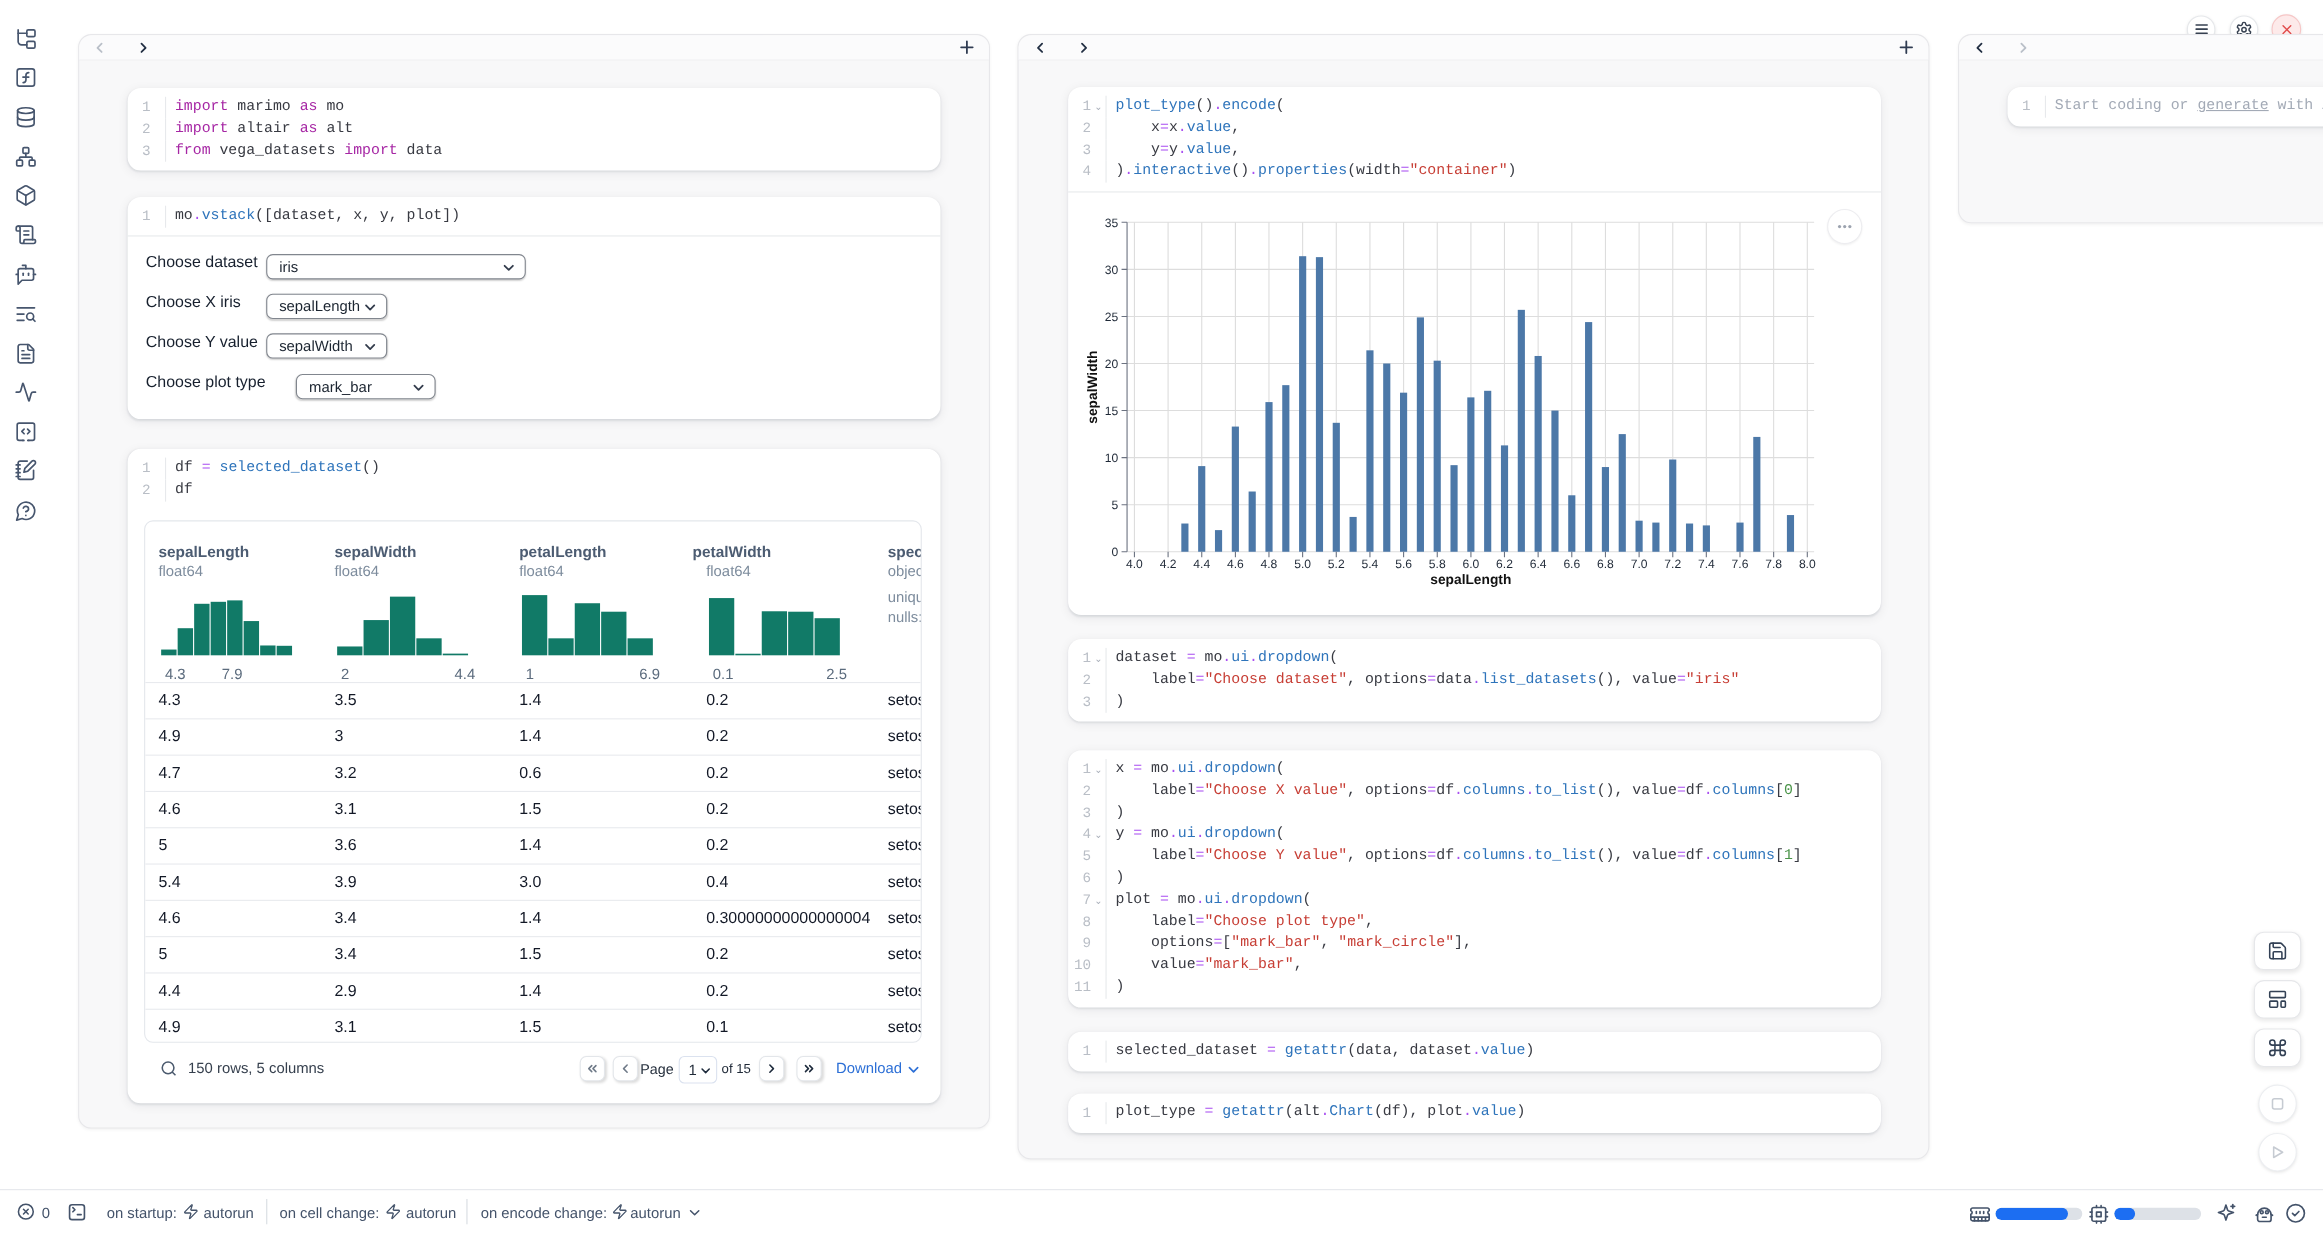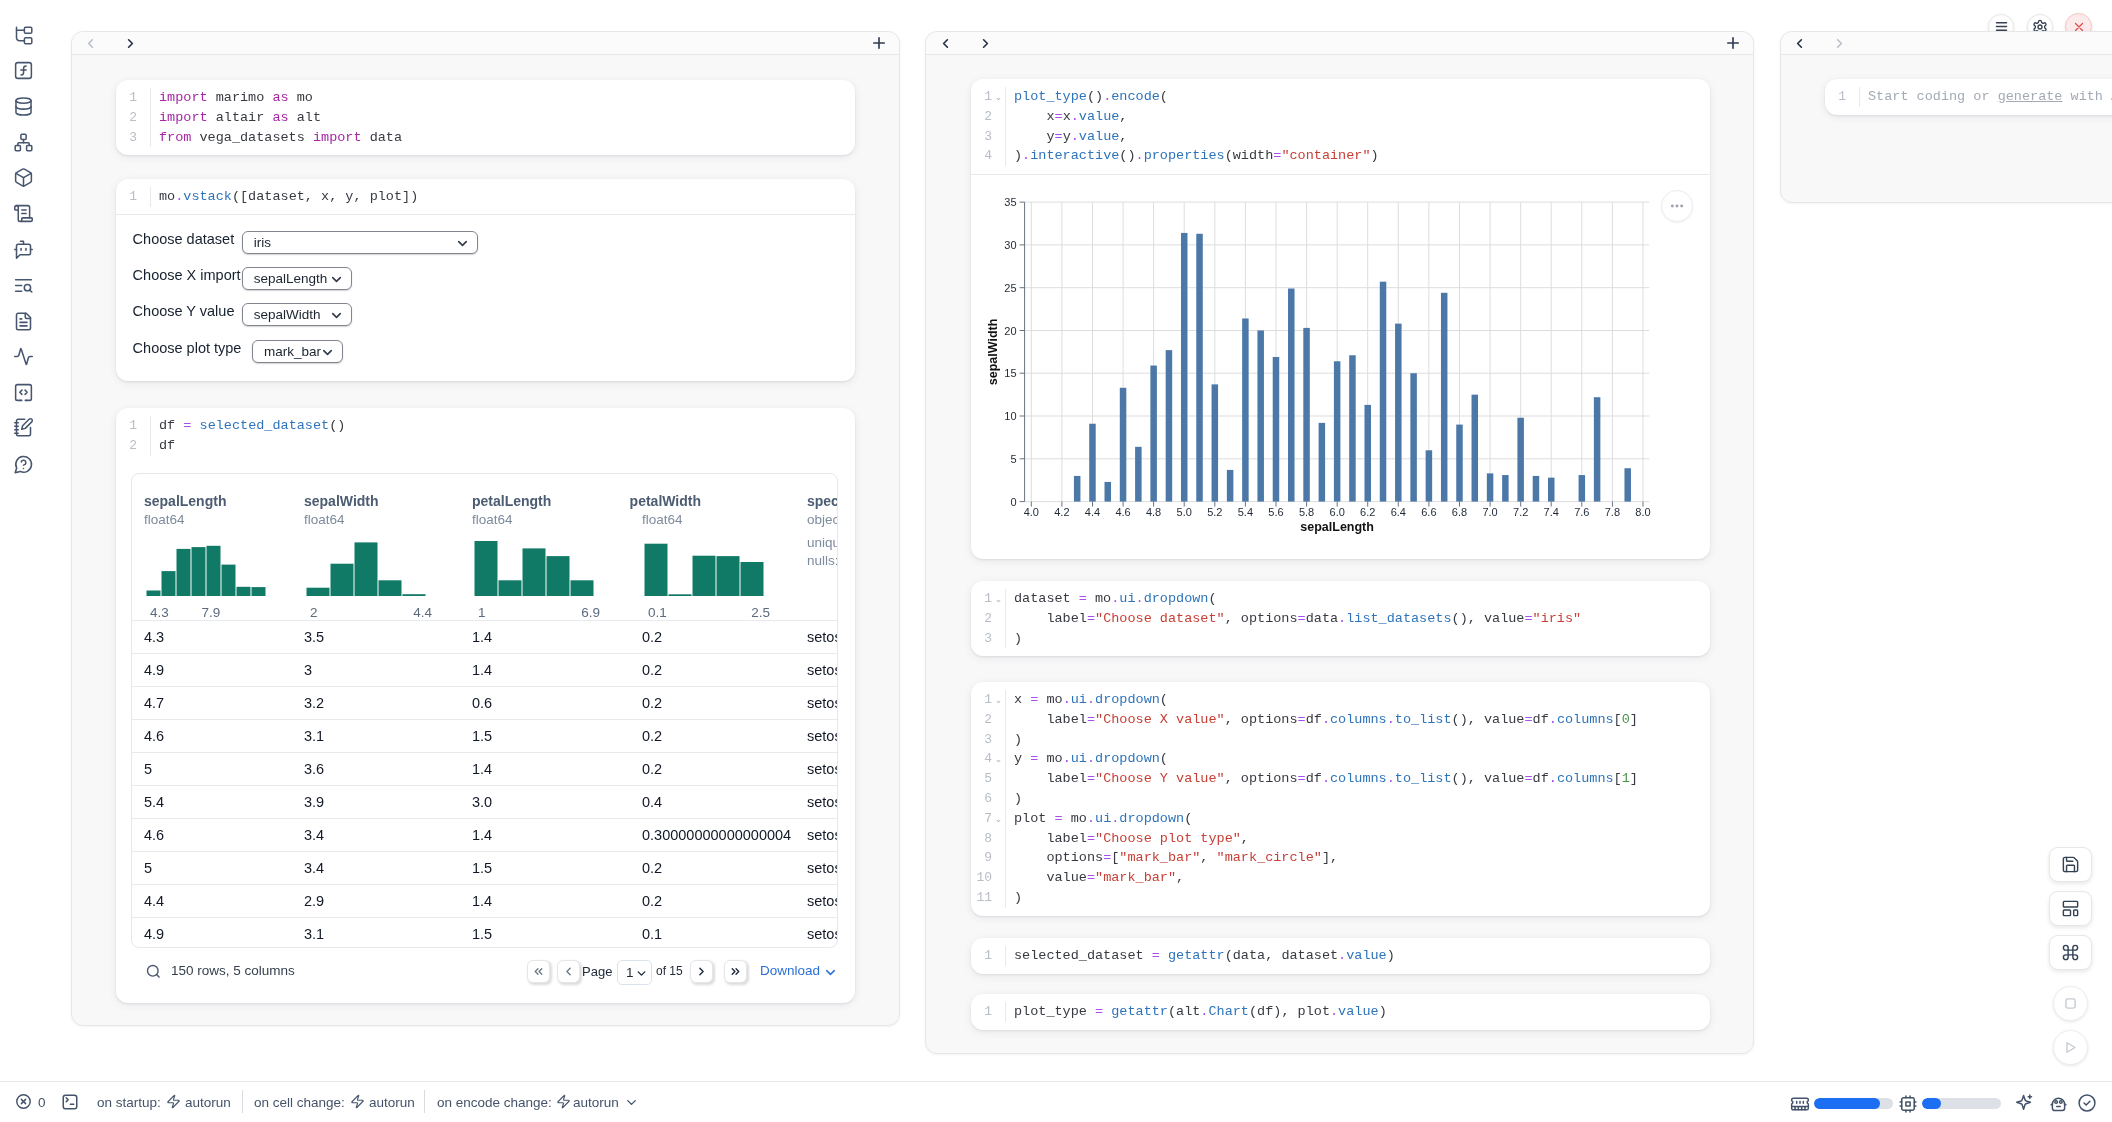--- a/index.html
+++ b/index.html
@@ -180,30 +180,30 @@
         <span class="ln">1</span>
         <span class="fd"></span>
         <span class="cd">mo<span class="o">.</span><span class="b">vstack</span>([dataset, x, y, plot])</span>
       </div>
     </div>
     <div style="border-top:1px solid #e7e9ec;position:relative;height:165px">
       <div class="orow" style="left:16.6px;top:16.0px">Choose dataset</div>
       <div class="sel" style="left:125.8px;top:16.0px;width:236.5px">iris<svg width="15" height="15" viewBox="0 0 24 24" fill="none" stroke="#333c4c" stroke-width="2.6" stroke-linecap="round" stroke-linejoin="round">
           <path d="m6 9 6 6 6-6"></path>
         </svg></div>
-      <div class="orow" style="left:16.6px;top:52.3px">Choose X import</div>
+      <div class="orow" style="left:16.6px;top:52.3px">Choose X iris</div>
       <div class="sel" style="left:125.8px;top:52.3px;width:110.6px">sepalLength<svg width="15" height="15" viewBox="0 0 24 24" fill="none" stroke="#333c4c" stroke-width="2.6" stroke-linecap="round" stroke-linejoin="round">
           <path d="m6 9 6 6 6-6"></path>
         </svg></div>
       <div class="orow" style="left:16.6px;top:88.6px">Choose Y value</div>
       <div class="sel" style="left:125.8px;top:88.6px;width:110.6px">sepalWidth<svg width="15" height="15" viewBox="0 0 24 24" fill="none" stroke="#333c4c" stroke-width="2.6" stroke-linecap="round" stroke-linejoin="round">
           <path d="m6 9 6 6 6-6"></path>
         </svg></div>
       <div class="orow" style="left:16.6px;top:124.9px">Choose plot type</div>
-      <div class="sel" style="left:136px;top:124.9px;width:91px">mark_bar<svg width="15" height="15" viewBox="0 0 24 24" fill="none" stroke="#333c4c" stroke-width="2.6" stroke-linecap="round" stroke-linejoin="round">
+      <div class="sel" style="left:153px;top:124.9px;width:127px">mark_bar<svg width="15" height="15" viewBox="0 0 24 24" fill="none" stroke="#333c4c" stroke-width="2.6" stroke-linecap="round" stroke-linejoin="round">
           <path d="m6 9 6 6 6-6"></path>
         </svg></div>
     </div>
   </div>
 <div class="cell" style="left:116px;top:408px;width:739px;height:595px">
     <div class="codewrap">
       <div class="cl">
         <span class="ln">1</span>
         <span class="fd"></span>
         <span class="cd">df <span class="o">=</span> <span class="b">selected_dataset</span>()</span>

